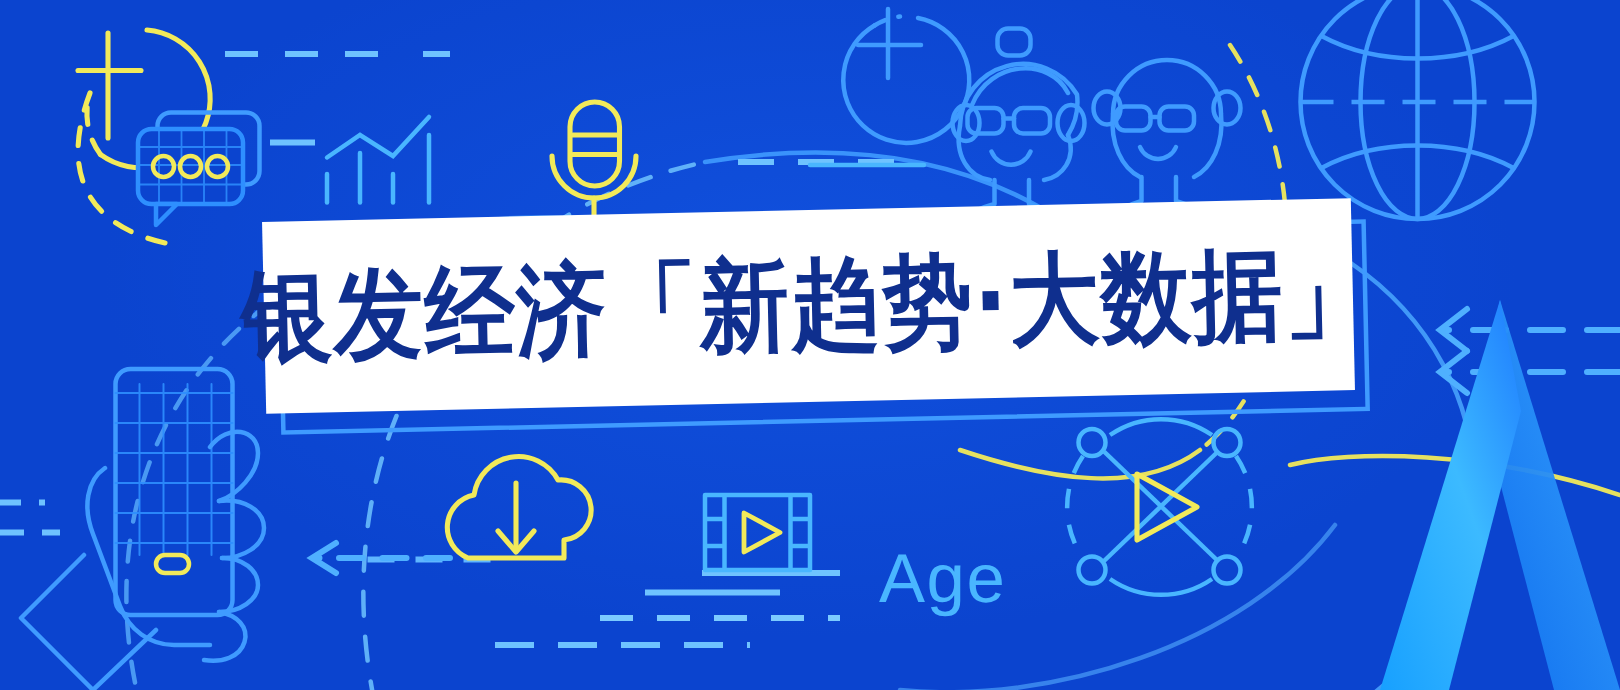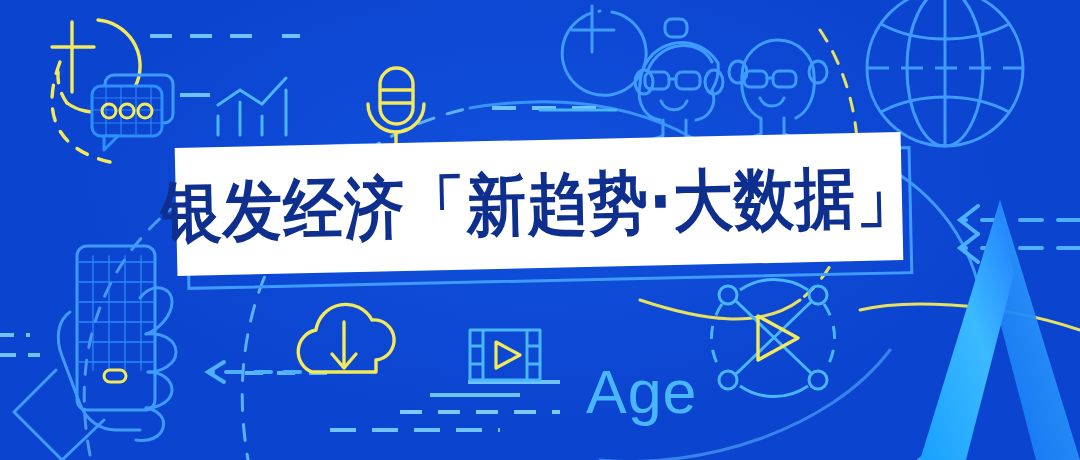--- a/index.html
+++ b/index.html
@@ -27,21 +27,21 @@
   }
   .banner-title{
     font-family:"DejaVu Sans","Liberation Sans",sans-serif;
     font-weight:700;font-size:60px;letter-spacing:1px;color:#0f2f8e;
     white-space:nowrap;line-height:1;
     transform:scaleY(1.12);
   }
   .age-word{
     position:absolute;z-index:4;left:586px;top:362px;
     font-family:"Liberation Sans","DejaVu Sans",sans-serif;
-    font-weight:300;font-size:61px;color:#49b6ff;letter-spacing:1px;line-height:1;
+    font-weight:300;font-size:46px;color:#49b6ff;letter-spacing:1px;line-height:1;
   }
 </style>
 </head>
 <body>
 
 <div class="stage">
 
   <svg class="layer art" viewBox="0 0 1080 460" xmlns="http://www.w3.org/2000/svg">
 
     <defs>

